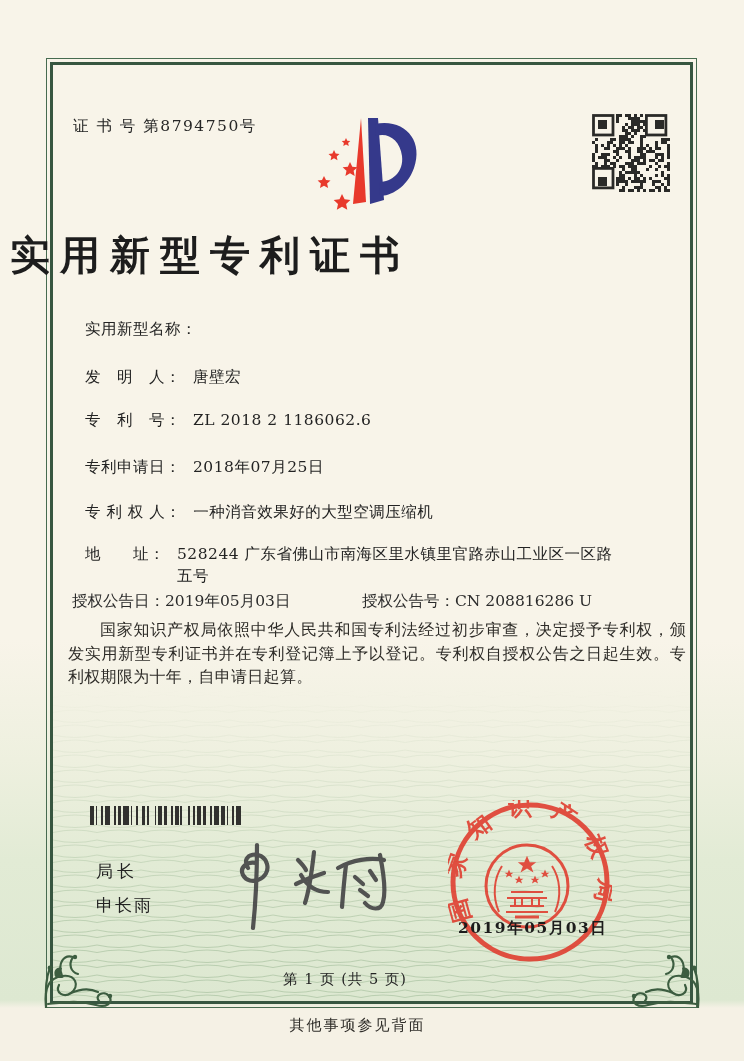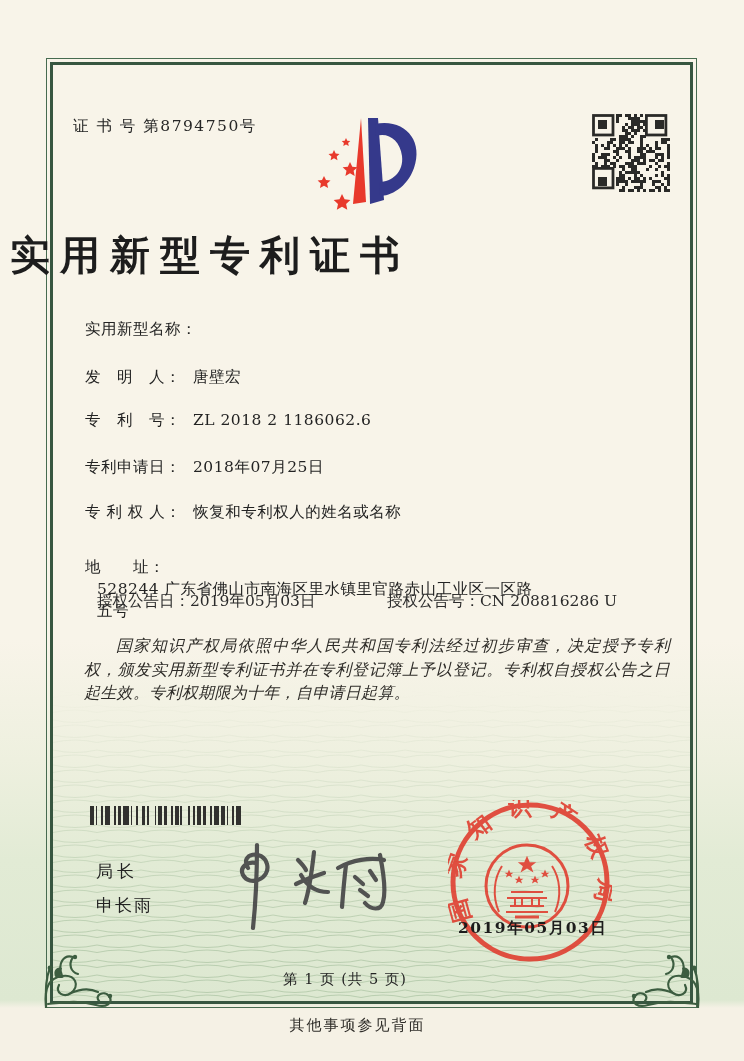--- a/index.html
+++ b/index.html
@@ -19,24 +19,24 @@
   
   #frame{left:50px;top:62px;width:637px;height:936px;
     border:3px solid #375640;outline:1px solid #476b50;outline-offset:3px;}
   #cert-no{left:73px;top:116px;font-size:15.5px;letter-spacing:1.5px;color:#262626;}
   #title{left:0;top:228px;width:744px;text-align:left;font-size:40px;font-weight:bold;
     letter-spacing:10px;color:#1d1d1d;text-indent:10px;}
   .field-row{left:85px;width:585px;display:flex;font-size:15.5px;color:#232323;line-height:22px;}
   .field-label{flex:none;letter-spacing:.5px;}
   .field-value{margin-left:12px;letter-spacing:.5px;}
   #row-address .field-value{width:442px;}
-  #grant-row{left:97px;width:600px;font-size:15.5px;line-height:22px;}
+  #grant-row{left:72px;width:600px;font-size:15.5px;line-height:22px;}
   #grant-no-pair{position:absolute;left:290px;top:0;white-space:nowrap;text-align:center;}
   #paras{left:68px;top:618px;width:618px;font-size:16px;line-height:23.5px;color:#2e2c28;}
-  #paras p{margin:16px;text-indent:2em;text-align:justify;letter-spacing:.3px;font-style:italic;}
+  #paras p{margin:0;text-indent:2em;text-align:justify;letter-spacing:.3px;}
   #barcode{left:90px;top:806px;height:19px;}
   #director-label{left:96px;top:860px;font-size:17px;letter-spacing:4px;color:#222;}
   #director-name{left:96px;top:894px;font-size:17px;letter-spacing:2px;color:#222;}
   #signature{left:210px;top:840px;}
   #seal{left:448px;top:800px;}
   #seal-date{left:458px;top:918px;font-size:15.5px;letter-spacing:1.5px;color:#1c1c1c;font-weight:bold;}
   #page-info{left:230px;top:970px;width:230px;text-align:center;font-size:14.5px;letter-spacing:1px;color:#242424;}
   #back-note{left:250px;top:1016px;width:215px;text-align:center;font-size:15px;letter-spacing:2px;color:#2e2c28;}
   .ornament{width:92px;height:92px;}
   #ornament-left{left:42px;top:916px;}
@@ -398,23 +398,23 @@
 <div class="abs field-row" style="top:409px;">
   <span class="field-label">专　利　号：</span>
   <span class="field-value">ZL 2018 2 1186062.6</span>
 </div>
 <div class="abs field-row" style="top:456px;">
   <span class="field-label">专利申请日：</span>
   <span class="field-value">2018年07月25日</span>
 </div>
 <div class="abs field-row" style="top:501px;">
   <span class="field-label">专 利 权 人：</span>
-  <span class="field-value">恢复和专利权人的姓名或名称</span>
-</div>
-<div class="abs field-row" id="row-address" style="top:556px;flex-direction:column;">
+  <span class="field-value">一种消音效果好的大型空调压缩机</span>
+</div>
+<div class="abs field-row" id="row-address" style="top:543px;">
   <span class="field-label">地　　址：</span>
   <span class="field-value">528244 广东省佛山市南海区里水镇里官路赤山工业区一区路五号</span>
 </div>
 <div class="abs" id="grant-row" style="top:590px;">
   <span>授权公告日：</span><span>2019年05月03日</span>
   <span id="grant-no-pair"><span>授权公告号：</span><span>CN 208816286 U</span></span>
 </div>
 
 <div class="abs" id="paras">
   <p>国家知识产权局依照中华人民共和国专利法经过初步审查，决定授予专利权，颁发实用新型专利证书并在专利登记簿上予以登记。专利权自授权公告之日起生效。专利权期限为十年，自申请日起算。</p>

